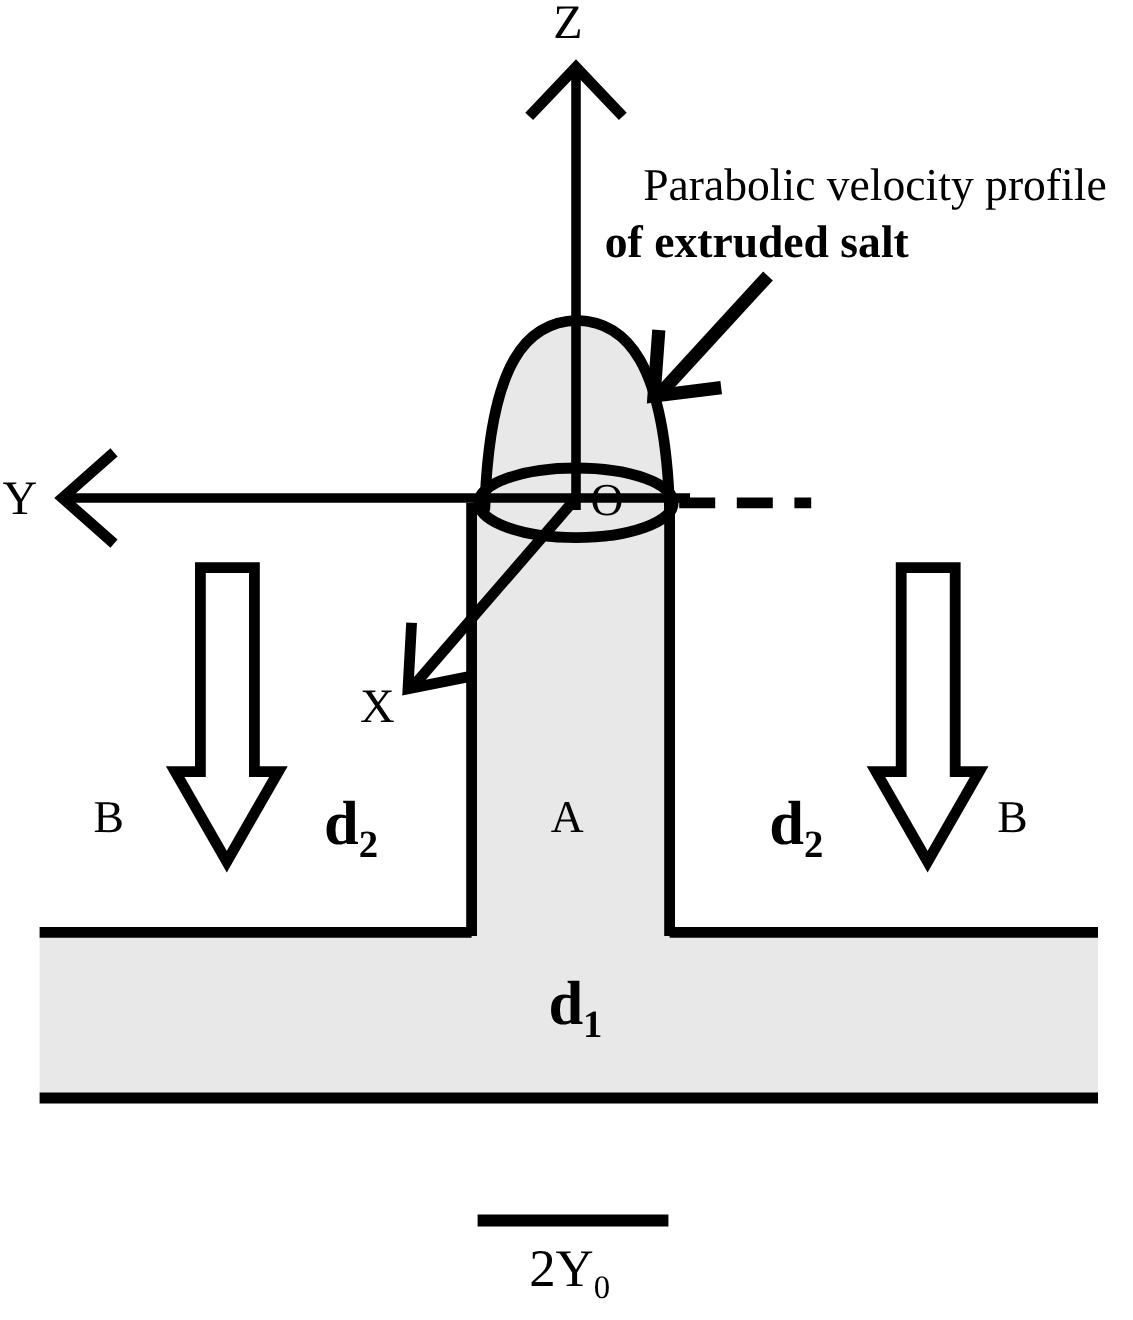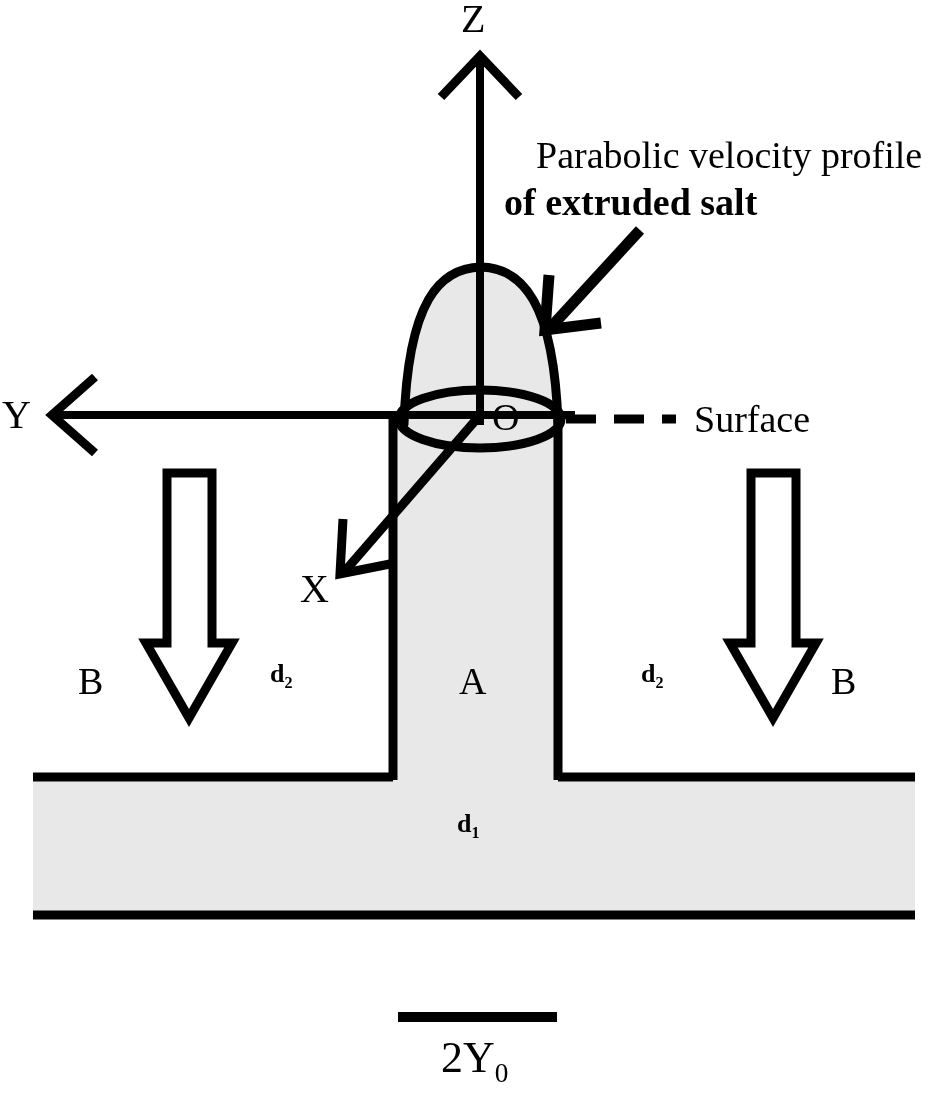--- a/index.html
+++ b/index.html
@@ -26,21 +26,21 @@
     position: absolute;
     color: #000000;
     white-space: pre;
     line-height: 1.05;
     font-family: "Liberation Serif", "DejaVu Serif", serif;
   }
   .axis-label   { font-size: 40px; }
   .origin-label { font-size: 38px; }
   .annot        { font-size: 38px; }
   .region-label { font-size: 38px; }
-  .thick-label  { font-size: 26px; font-weight: bold; }
+  .thick-label  { font-size: 52px; font-weight: bold; }
   .scale-label  { font-size: 44px; font-weight: normal; }
   .sub {
     font-size: 0.62em;
     vertical-align: sub;
     line-height: 0;
   }
 </style>
 </head>
 <body>
 
@@ -108,21 +108,20 @@
   <div class="lbl axis-label" style="left:2px; top:394px;">Y</div>
 
   <div class="lbl axis-label" style="left:300px; top:568px;">X</div>
 
   <div class="lbl origin-label" style="left:492px; top:398px;">O</div>
 
   <div class="lbl annot" style="left:504px; top:136px;margin-left:32px;">Parabolic velocity profile</div>
 
   <div class="lbl annot" style="left:504px; top:183px;font-weight:bold;">of extruded salt</div>
 
-  <div class="lbl annot" style="left:694px; top:400px;">Surface</div>
 
   <div class="lbl region-label" style="left:78px; top:662px;">B</div>
 
   <div class="lbl region-label" style="left:831px; top:662px;">B</div>
 
   <div class="lbl region-label" style="left:459px; top:662px;">A</div>
 
   <div class="lbl thick-label" style="left:270px; top:660px;"><span>d</span><span class="sub">2</span></div>
 
   <div class="lbl thick-label" style="left:641px; top:660px;"><span>d</span><span class="sub">2</span></div>

